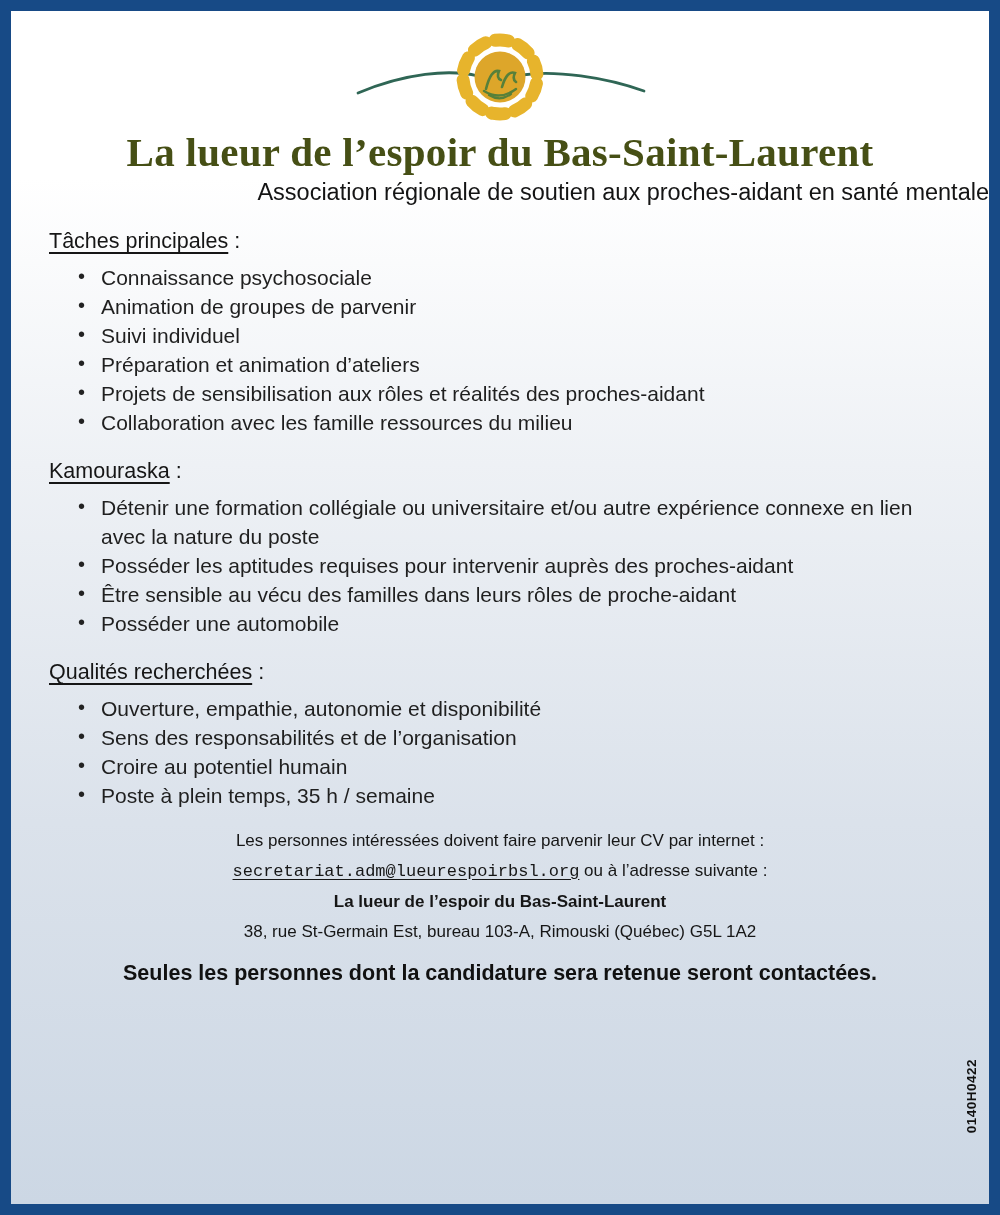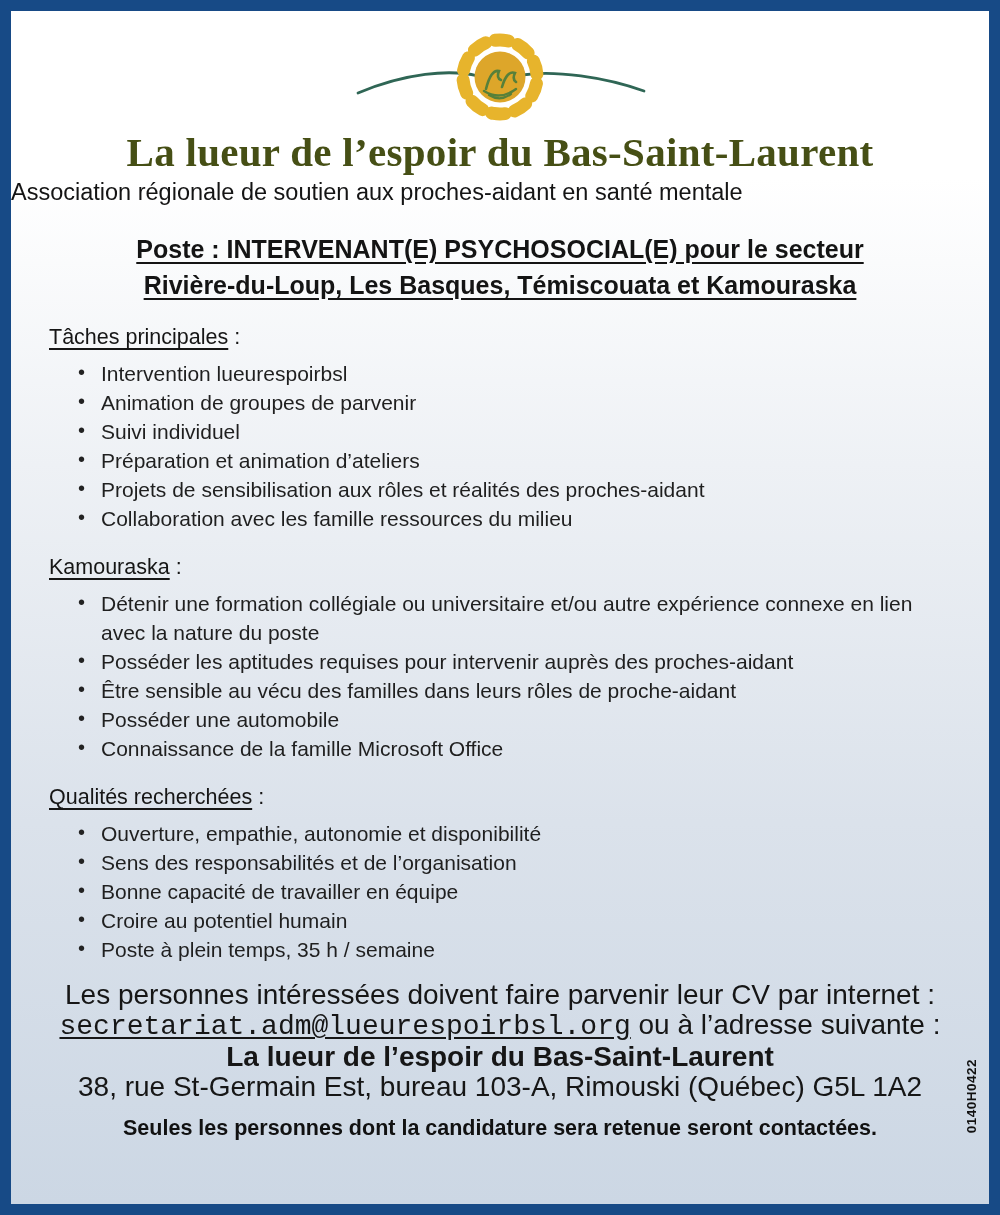--- a/index.html
+++ b/index.html
@@ -8,31 +8,31 @@
     border:11px solid #174a86;
     background:linear-gradient(180deg,#ffffff 0%,#ffffff 14%,#eef1f5 38%,#dbe2eb 68%,#ccd7e4 100%);
     font-family:"Liberation Sans",sans-serif; color:#1f1f1f;
     position:relative; overflow:hidden;
   }
   .logo-wrap { text-align:center; padding-top:18px; line-height:0; }
   .title {
     text-align:center; font-family:"Liberation Serif",serif; font-weight:bold;
     font-size:41px; line-height:46px; color:#464f15; letter-spacing:0.3px; margin-top:4px;
   }
-  .subtitle { text-align:left; font-size:23.5px; line-height:30px; color:#141414; margin-top:2px; }
+  .subtitle { text-align:right; font-size:23.5px; line-height:30px; color:#141414; margin-top:2px; }
   .position { text-align:center; font-weight:bold; font-size:25px; color:#141414; margin-top:24px; line-height:36px; }
   .position .pline { text-decoration:underline; text-underline-offset:4px; }
   section { margin:0 44px 0 38px; }
   .sec-head { font-size:21.5px; line-height:28px; font-weight:normal; color:#161616; margin:20px 0 8px 0; }
   .sec-head .u { text-decoration:underline; text-underline-offset:4px; }
   .suffix, .pre { white-space:pre; }
   ul.bullets { list-style:none; margin:0; padding:0 0 0 52px; }
   ul.bullets li { position:relative; font-size:21px; line-height:29px; margin:0; }
   ul.bullets li::before { content:"\2022"; position:absolute; left:-23px; top:-1px; font-size:20px; color:#222; }
-  .contact { text-align:center; margin-top:16px; font-size:28px; line-height:30px; color:#161616; }
+  .contact { text-align:center; margin-top:16px; font-size:17px; line-height:30px; color:#161616; }
   .email { text-decoration:underline; text-underline-offset:3px; color:#161616; cursor:pointer;font-family:Liberation Mono, monospace; }
   .org { font-weight:bold; }
   .footer-note { text-align:center; font-weight:bold; font-size:21.5px; color:#111; margin-top:14px; }
   .vcode {
     position:absolute; right:10px; top:1048px;
     writing-mode:vertical-rl; transform:rotate(180deg);
     font-size:13.5px; font-weight:bold; color:#111; letter-spacing:0.5px;
   }
 </style>
 </head>
@@ -49,54 +49,48 @@
       <path d="M136 60 Q 141 40 149 42 Q 146 49 151 51" fill="none" stroke="#57803a" stroke-width="2.6" stroke-linecap="round"></path>
       <path d="M152 58 Q 157 41 165 44 Q 162 50 166 53" fill="none" stroke="#57803a" stroke-width="2.6" stroke-linecap="round"></path>
       <path d="M134 62 Q 150 72 166 60" fill="none" stroke="#57803a" stroke-width="2.4" stroke-linecap="round"></path>
       <path d="M139 66 Q 150 73 161 65" fill="none" stroke="#57803a" stroke-width="2.2" stroke-linecap="round"></path>
     </svg>
   </div>
 
   <div class="title">La lueur de l’espoir du Bas-Saint-Laurent</div>
   <div class="subtitle">Association régionale de soutien aux proches-aidant en santé mentale</div>
 
-  <div class="position">
-    <div class="pline">Poste : INTERVENANT(E) PSYCHOSOCIAL(E) pour le secteur</div>
-    <div class="pline">Rivière-du-Loup, Les Basques, Témiscouata et Kamouraska</div>
-  </div>
 
   <section>
     <div class="sec-head"><span class="u">Tâches principales</span><span class="suffix"> :</span></div>
     <ul class="bullets">
-        <li>Intervention lueurespoirbsl</li>
+        <li>Connaissance psychosociale</li>
         <li>Animation de groupes de parvenir</li>
         <li>Suivi individuel</li>
         <li>Préparation et animation d’ateliers</li>
         <li>Projets de sensibilisation aux rôles et réalités des proches-aidant</li>
         <li>Collaboration avec les famille ressources du milieu</li>
       </ul>
   </section>
 
   <section>
     <div class="sec-head"><span class="u">Kamouraska</span><span class="suffix"> :</span></div>
     <ul class="bullets">
         <li>Détenir une formation collégiale ou universitaire et/ou autre expérience connexe en lien avec la nature du poste</li>
         <li>Posséder les aptitudes requises pour intervenir auprès des proches-aidant</li>
         <li>Être sensible au vécu des familles dans leurs rôles de proche-aidant</li>
         <li>Posséder une automobile</li>
-        <li>Connaissance de la famille Microsoft Office</li>
       </ul>
   </section>
 
   <section>
     <div class="sec-head"><span class="u">Qualités recherchées</span><span class="suffix"> :</span></div>
     <ul class="bullets">
         <li>Ouverture, empathie, autonomie et disponibilité</li>
         <li>Sens des responsabilités et de l’organisation</li>
-        <li>Bonne capacité de travailler en équipe</li>
         <li>Croire au potentiel humain</li>
       </ul>
   </section>
 
   <section>
     <ul class="bullets">
         <li>Poste à plein temps, 35 h / semaine</li>
       </ul>
   </section>
 

